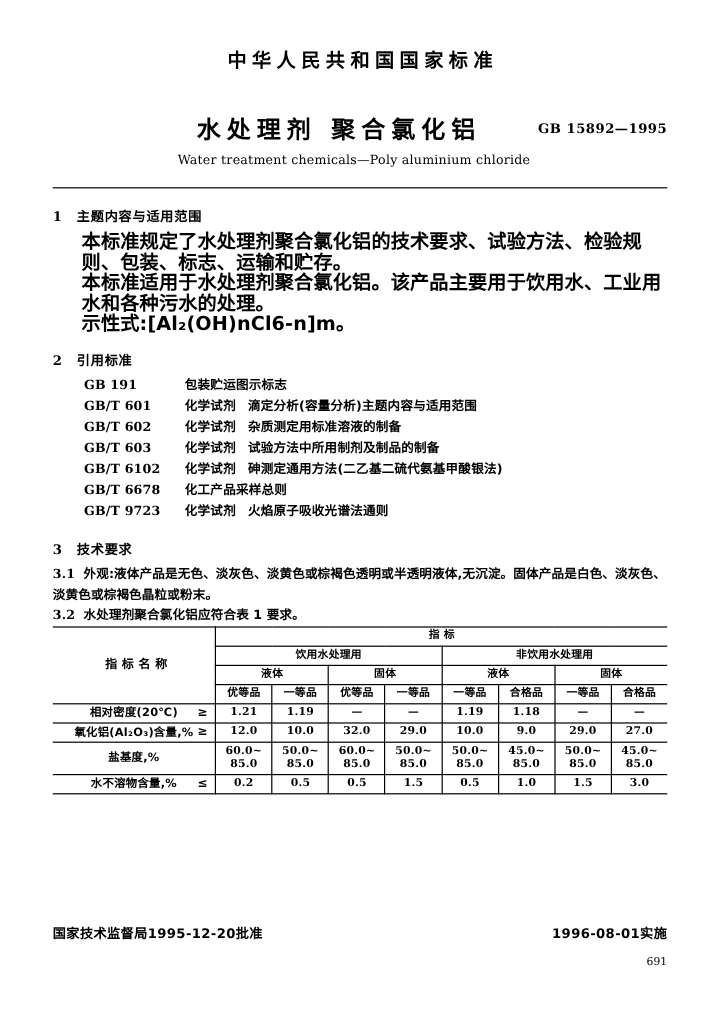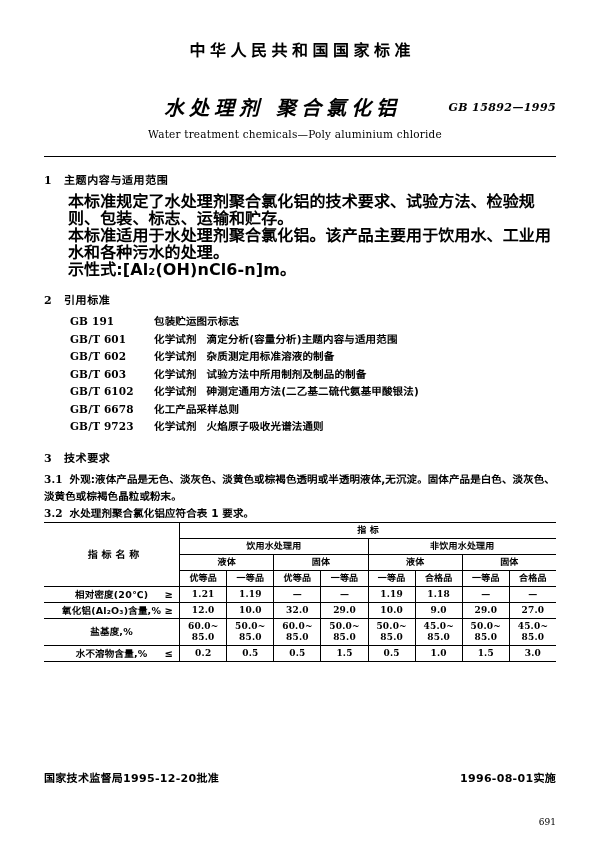--- a/index.html
+++ b/index.html
@@ -34,21 +34,20 @@
     font-size: 16px;
     font-weight: bold;
     letter-spacing: 4.5px;
     line-height: 1;
     text-indent: 4.5px;
   }
   .title-row {
     position: relative;
     margin-top: 36px;
     height: 26px;
-    font-style: italic;
   }
   .main-title {
     font-size: 20px;
     font-weight: bold;
     letter-spacing: 5px;
     text-indent: 5px;
     line-height: 26px;
     text-align: center;
     padding-right: 40px;
   }
@@ -189,21 +188,21 @@
     font-size: 11px;
     font-weight: bold;
     letter-spacing: 0.3px;
   }
   .footer .approve, .footer .effect {
     white-space: nowrap;
   }
   .page-no {
     position: absolute;
     right: 44px;
-    bottom: 16px;
+    bottom: 36px;
     font-size: 9px;
     font-family: "DejaVu Serif", "Liberation Serif", serif;
   }
 </style>
 </head>
 <body>
 
 <div class="page">
 
   <div class="masthead">

